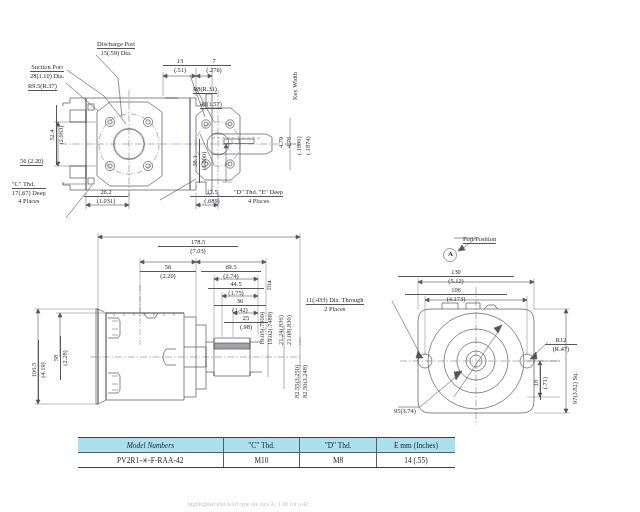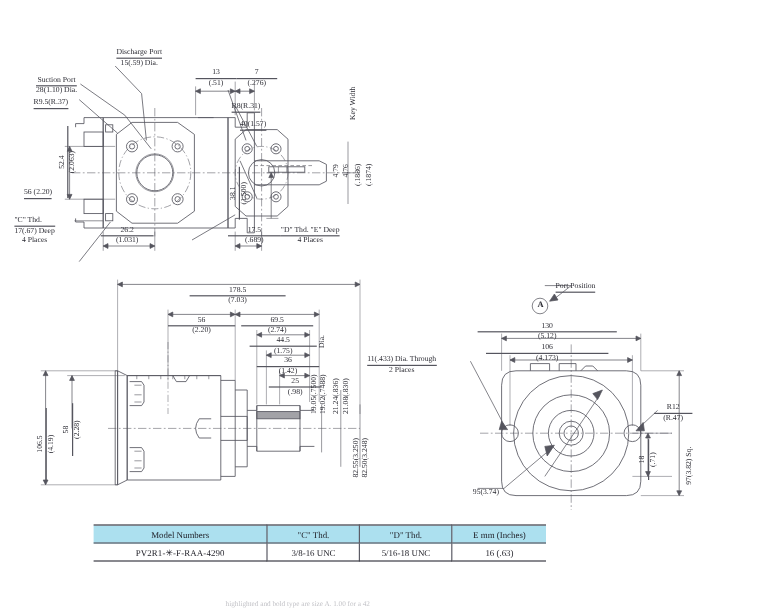--- a/index.html
+++ b/index.html
@@ -556,35 +556,35 @@
 
   <div class="abs" style="left:571px; top:404px; height:0;">
     <div class="vert" style="width:78px;">97(3.82) Sq.</div>
   </div>
 
   <div class="abs lbl lft" style="left:394px; top:407px;">95(3.74)</div>
 
   <table id="spec-table" class="abs">
     <thead>
       <tr>
-        <th style="width:148px;">Model Numbers</th>
+        <th style="width:148px;font-style:italic;">Model Numbers</th>
         <th style="width:76px;">
           <span>"C" Thd.</span>
         </th>
         <th style="width:76px;">
           <span>"D" Thd.</span>
         </th>
         <th style="width:77px;">E  mm (Inches)</th>
       </tr>
     </thead>
     <tbody>
       <tr>
-        <td class="model">PV2R1-✳-F-RAA-4290</td>
-        <td>3/8-16 UNC</td>
-        <td>5/16-18 UNC</td>
-        <td>16 (.63)</td>
+        <td class="model">PV2R1-✳-F-RAA-42</td>
+        <td>M10</td>
+        <td>M8</td>
+        <td>14 (.55)</td>
       </tr>
     </tbody>
   </table>
 
   <div class="abs" id="footer-line">highlighted and bold type are size A. 1.00 for a 42</div>
 
 </div>
 
 </body></html>

